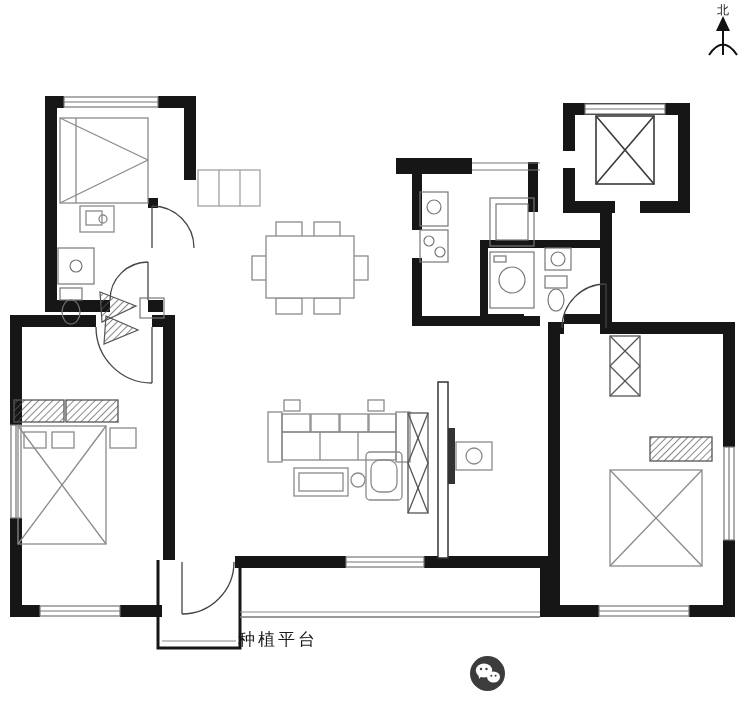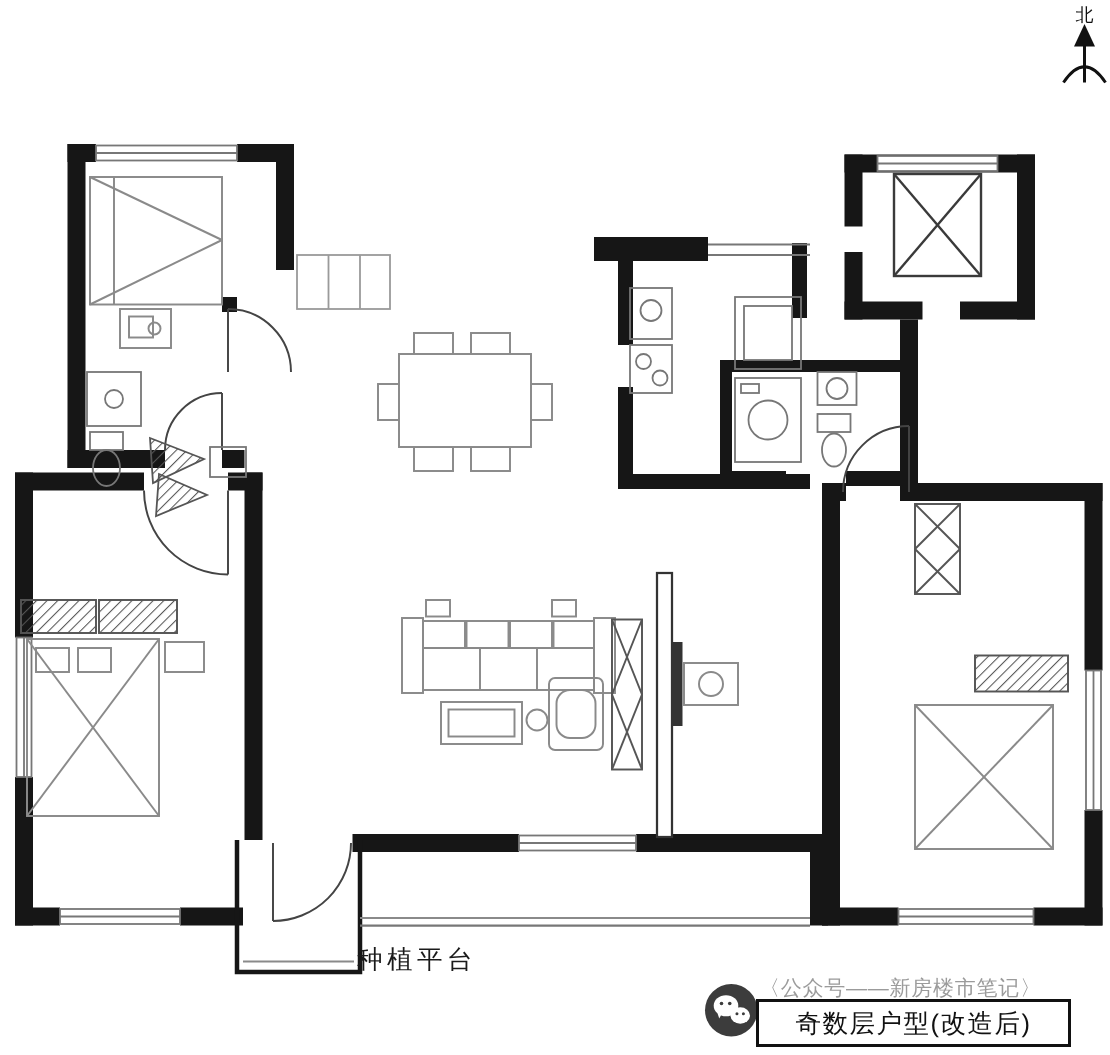--- a/index.html
+++ b/index.html
@@ -301,19 +301,15 @@
       <ellipse cx="15" cy="15.5" rx="8.2" ry="7" fill="#fff"></ellipse>
       <polygon points="9.5,21 13,19.5 10.5,24" fill="#fff"></polygon>
       <circle cx="12" cy="14" r="1.2" fill="#3c3c3c"></circle>
       <circle cx="17.5" cy="14" r="1.2" fill="#3c3c3c"></circle>
       <ellipse cx="24.5" cy="22" rx="6.5" ry="5.5" fill="#fff"></ellipse>
       <polygon points="28.5,26.5 25.5,25 29,23" fill="#fff"></polygon>
       <circle cx="22.3" cy="20.8" r="1" fill="#3c3c3c"></circle>
       <circle cx="26.6" cy="20.8" r="1" fill="#3c3c3c"></circle>
     </svg>
   </div>
-  <div class="account-text">〈公众号——新房楼市笔记〉</div>
-  <div class="title-box">
-    <span>奇数层户型(改造后)</span>
-  </div>
 </div>
 
 </div>
 
 </body></html>

